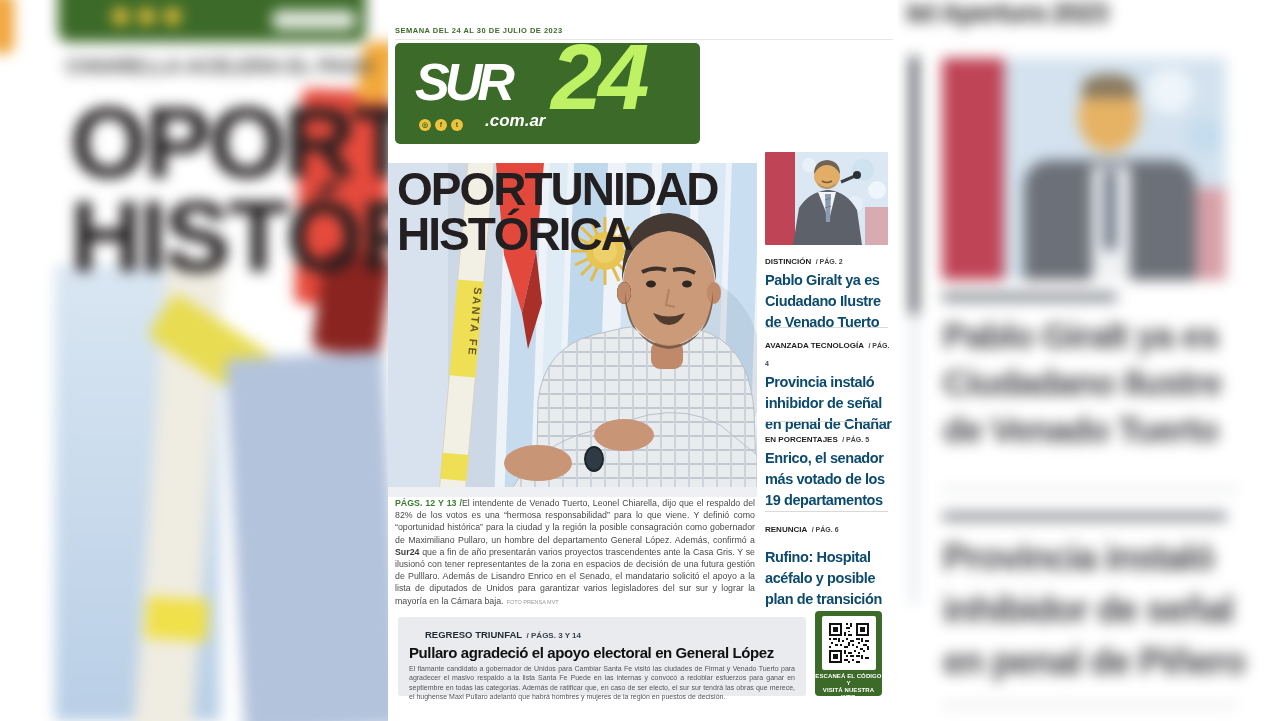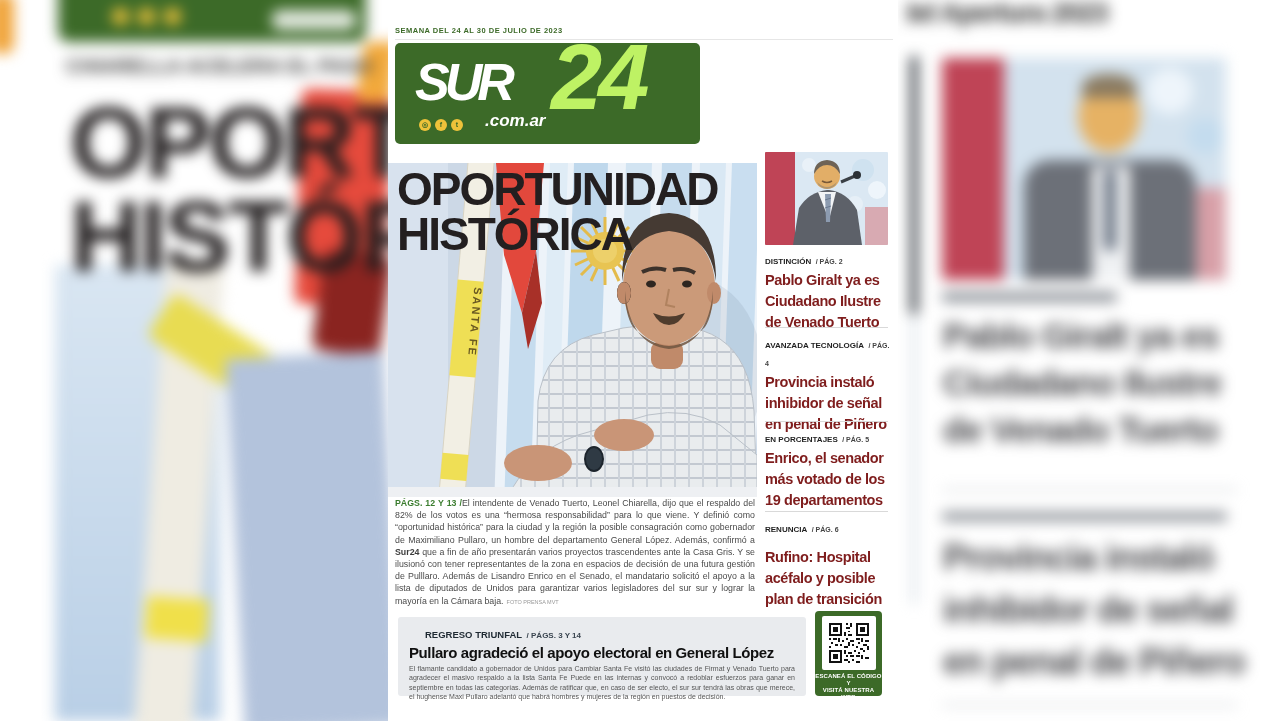--- a/index.html
+++ b/index.html
@@ -44,21 +44,21 @@
   .topstory .hl{margin-top:4px;font-size:14.5px;font-weight:700;letter-spacing:-.2px;line-height:18px;color:#111;}
 
   .mainkicker{left:7px;top:150px;font-size:10.5px;font-weight:700;letter-spacing:.2px;color:#111;margin-top:35px;}
   .photo{left:0px;top:163px;width:369px;height:334px;overflow:hidden;}
   .mainheadline{left:9px;top:167px;font-size:46px;font-weight:800;letter-spacing:-2px;line-height:45px;color:#231f20;}
 
   .sidebar{left:377px;top:0;width:126px;height:721px;}
   .sb-photo{left:0;top:152px;width:123px;height:93px;overflow:hidden;border-radius:1px;}
   .sb-k{font-size:8px;font-weight:700;color:#1e1e1e;white-space:nowrap;}
   .sb-pr{font-size:7px;font-weight:700;color:#444;}
-  .sb-h{font-size:14.5px;font-weight:700;letter-spacing:-.4px;line-height:21px;color:#7f1d1d;white-space:nowrap;}
+  .sb-h{font-size:14.5px;font-weight:700;letter-spacing:-.4px;line-height:21px;color:#0c4a6e;white-space:nowrap;}
   .sb-div{width:123px;height:1px;background:#d9d9d9;}
 
   .bodyblock{left:7px;top:497px;width:360px;font-size:8.8px;line-height:12.2px;color:#4a4a4a;text-align:justify;}
   .bodyblock .lead{color:#3b7d2f;font-weight:700;}
   .bodyblock .bld{font-weight:700;color:#3d3d3d;}
   .bodyblock .credit{font-size:5.5px;color:#999;margin-left:3px;}
 
   .bottombox{left:10px;top:617px;width:408px;height:79px;background:#e9ebee;border-radius:3px;padding:7px 11px 0 11px;}
   .bottombox .k{font-size:9.5px;font-weight:700;color:#1f2a33;margin-left:16px;}
   .bottombox .pr{font-size:8px;font-weight:700;color:#3a4550;}
@@ -257,21 +257,21 @@
         </div>
       </div>
       <div class="abs sb-div" style="top:327px;"></div>
 
       <div class="abs" style="left:0;top:334px;">
         <span class="sb-k">AVANZADA TECNOLOGÍA</span>
         <span class="sb-pr">/ PÁG. 4</span>
         <div class="sb-h" style="margin-top:2px;">
           <div>Provincia instaló</div>
           <div>inhibidor de señal</div>
-          <div>en penal de Piñero</div>
+          <div>en penal de Chañar</div>
         </div>
       </div>
       <div class="abs sb-div" style="top:421px;"></div>
 
       <div class="abs" style="left:0;top:428px;">
         <span class="sb-k">EN PORCENTAJES</span>
         <span class="sb-pr">/ PÁG. 5</span>
         <div class="sb-h" style="margin-top:2px;">
           <div>Enrico, el senador</div>
           <div>más votado de los</div>

